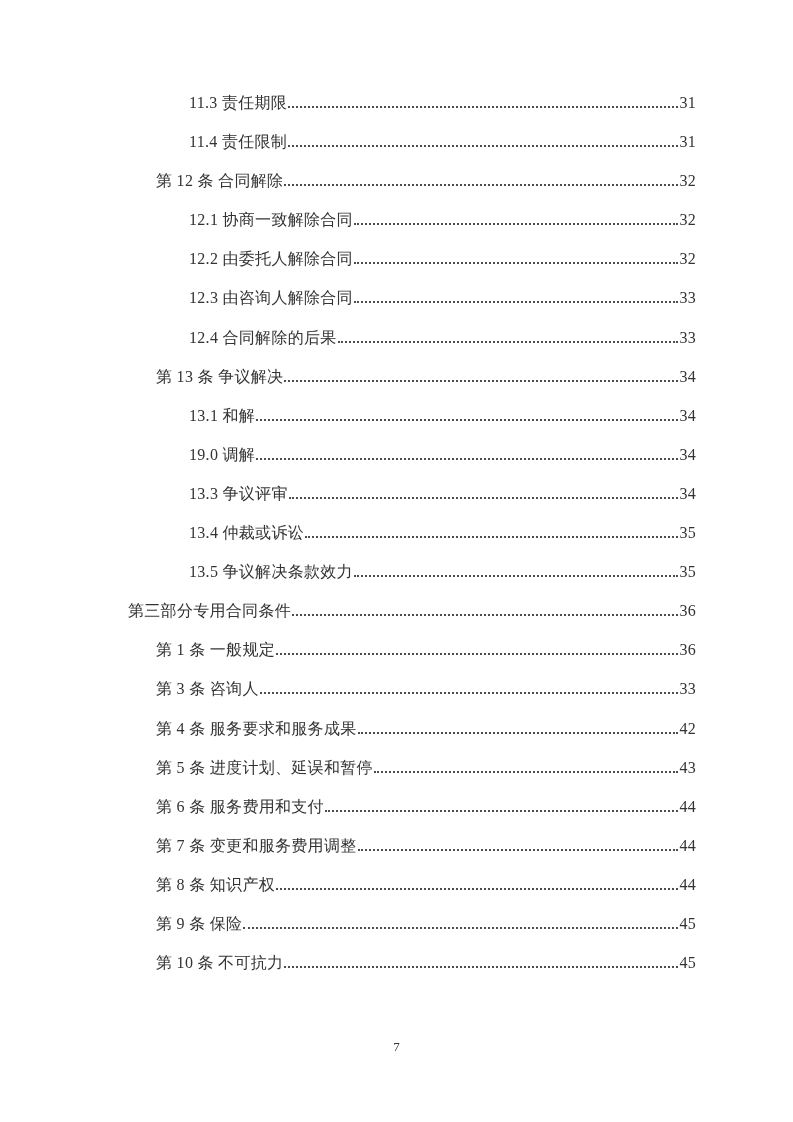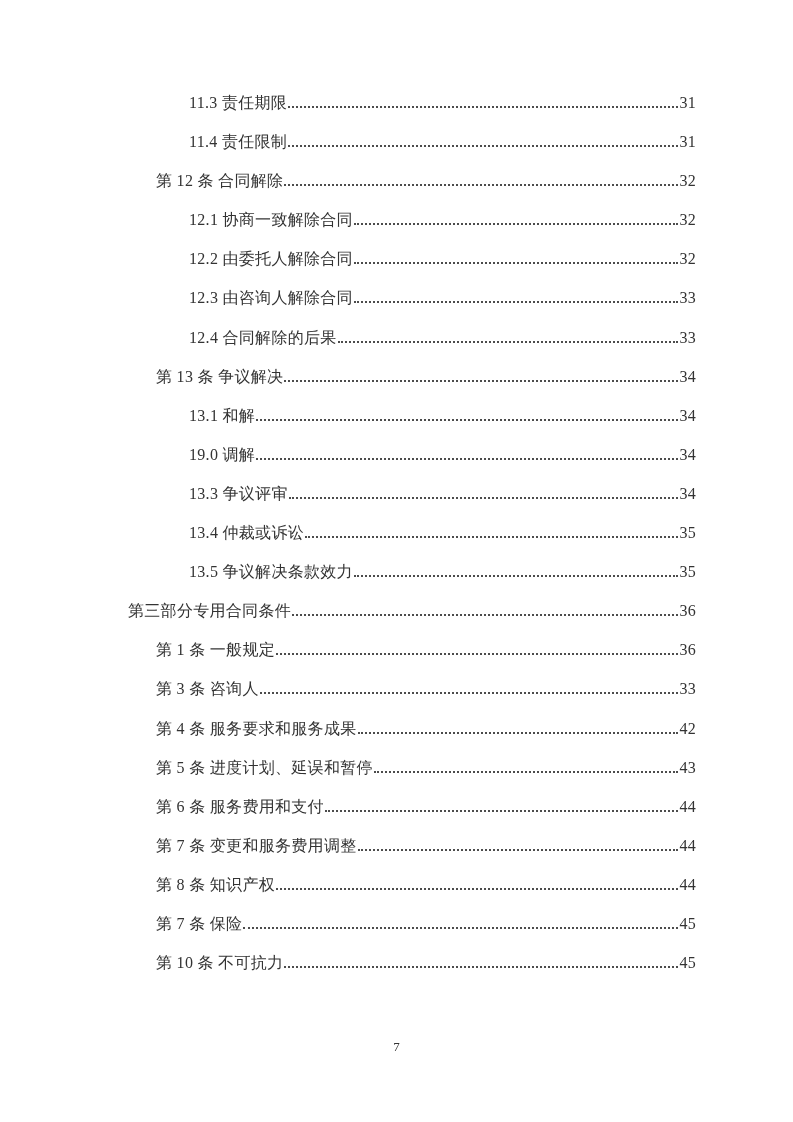--- a/index.html
+++ b/index.html
@@ -165,21 +165,21 @@
     <span class="toc-label">第 7 条 变更和服务费用调整</span>
     <span class="toc-leader"></span>
     <span class="toc-page">44</span>
   </div>
       <div class="toc-row lvl1">
     <span class="toc-label">第 8 条 知识产权</span>
     <span class="toc-leader"></span>
     <span class="toc-page">44</span>
   </div>
       <div class="toc-row lvl1">
-    <span class="toc-label">第 7 条 保险</span>
+    <span class="toc-label">第 9 条 保险</span>
     <span class="toc-leader"></span>
     <span class="toc-page">45</span>
   </div>
       <div class="toc-row lvl1">
     <span class="toc-label">第 10 条 不可抗力</span>
     <span class="toc-leader"></span>
     <span class="toc-page">45</span>
   </div>
     </div>
   <div class="page-footer">

